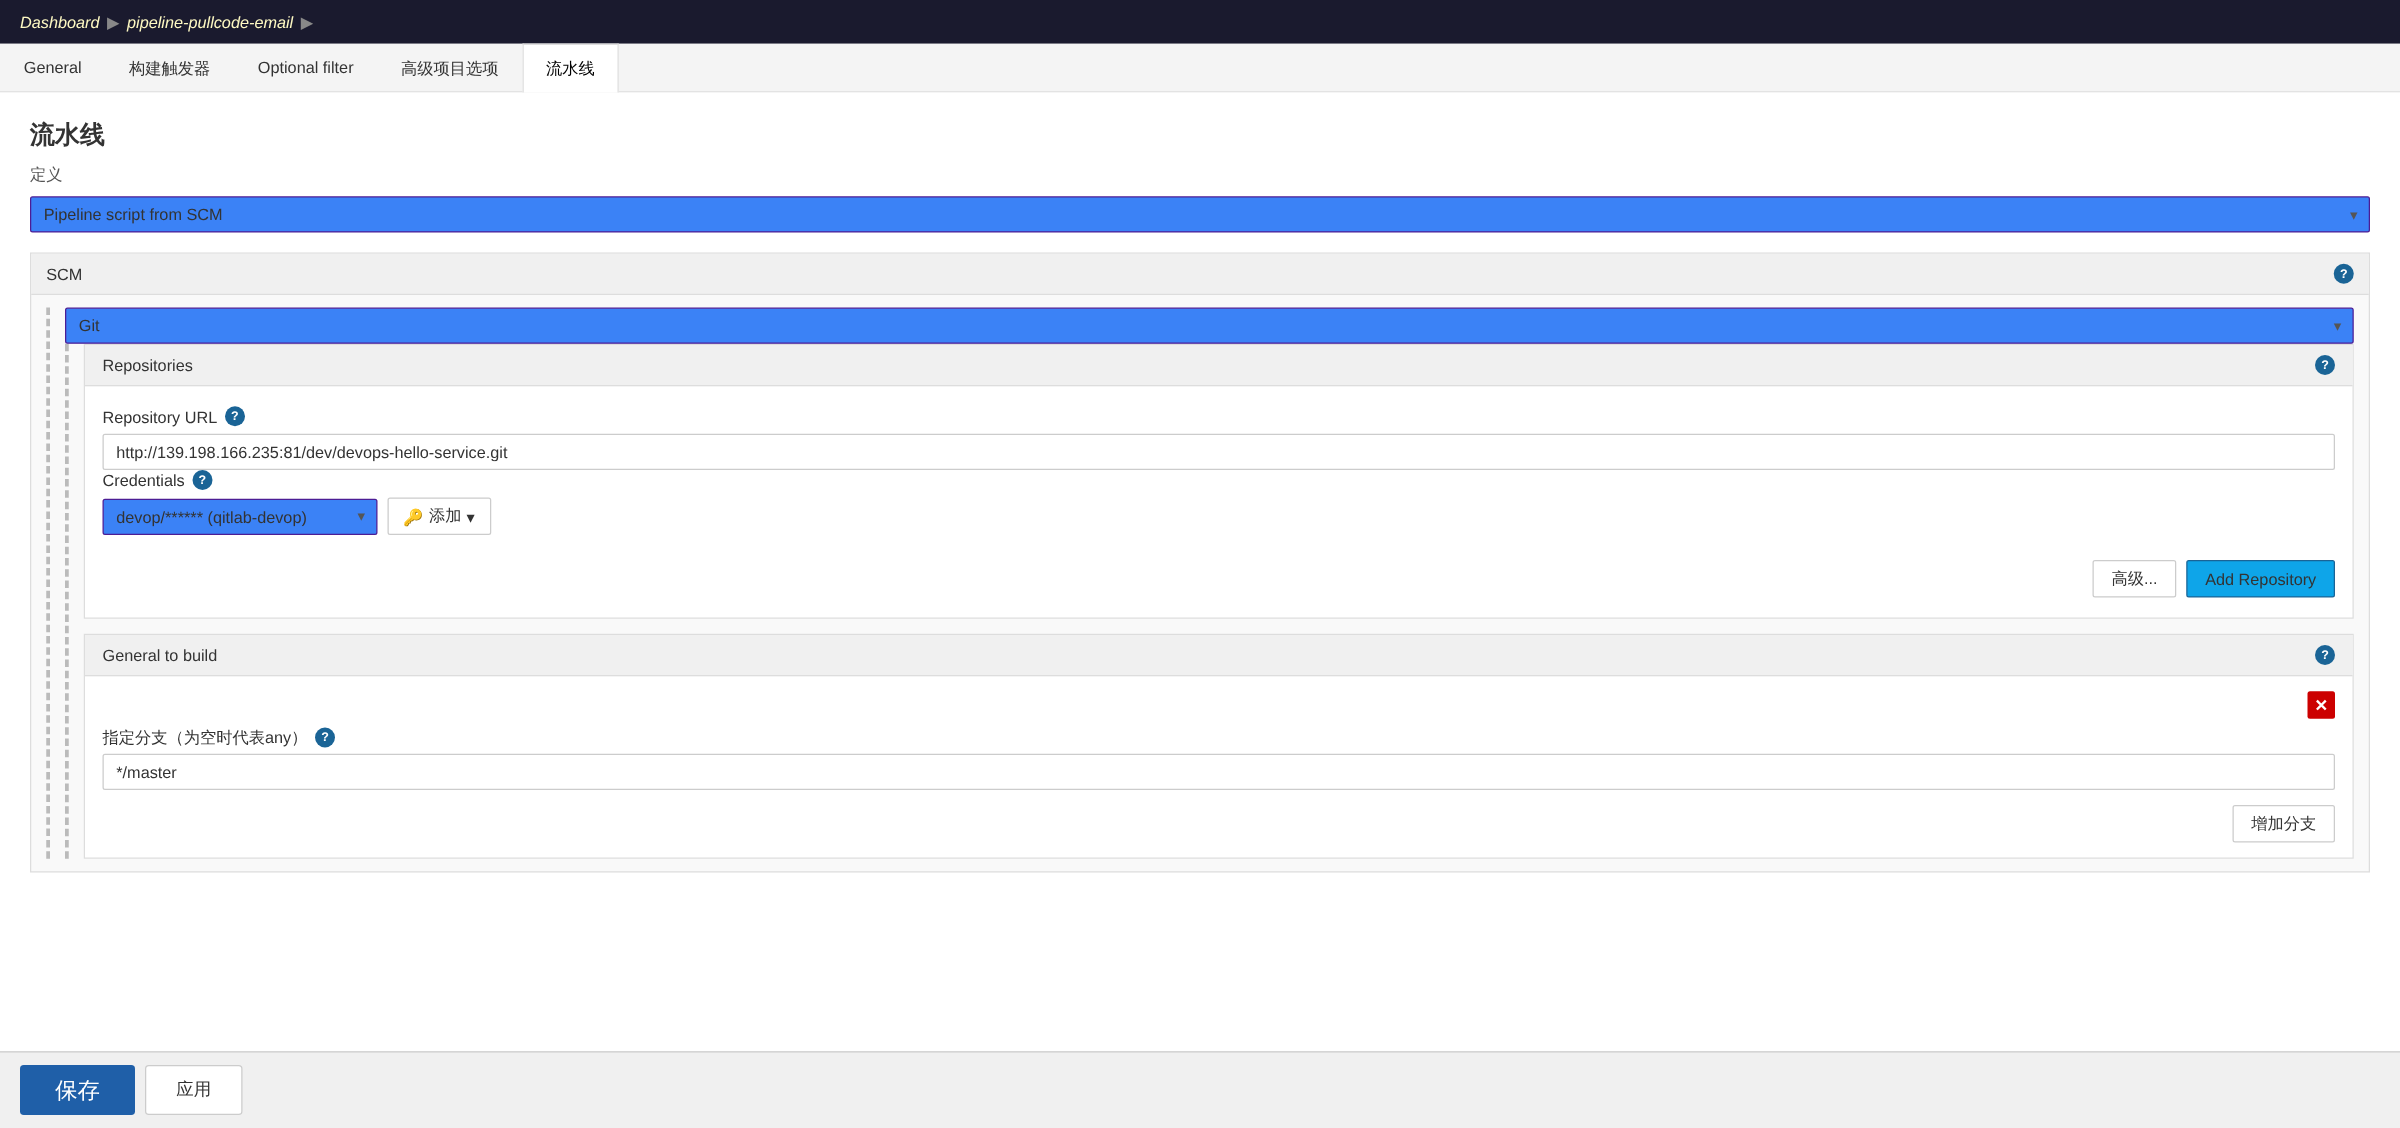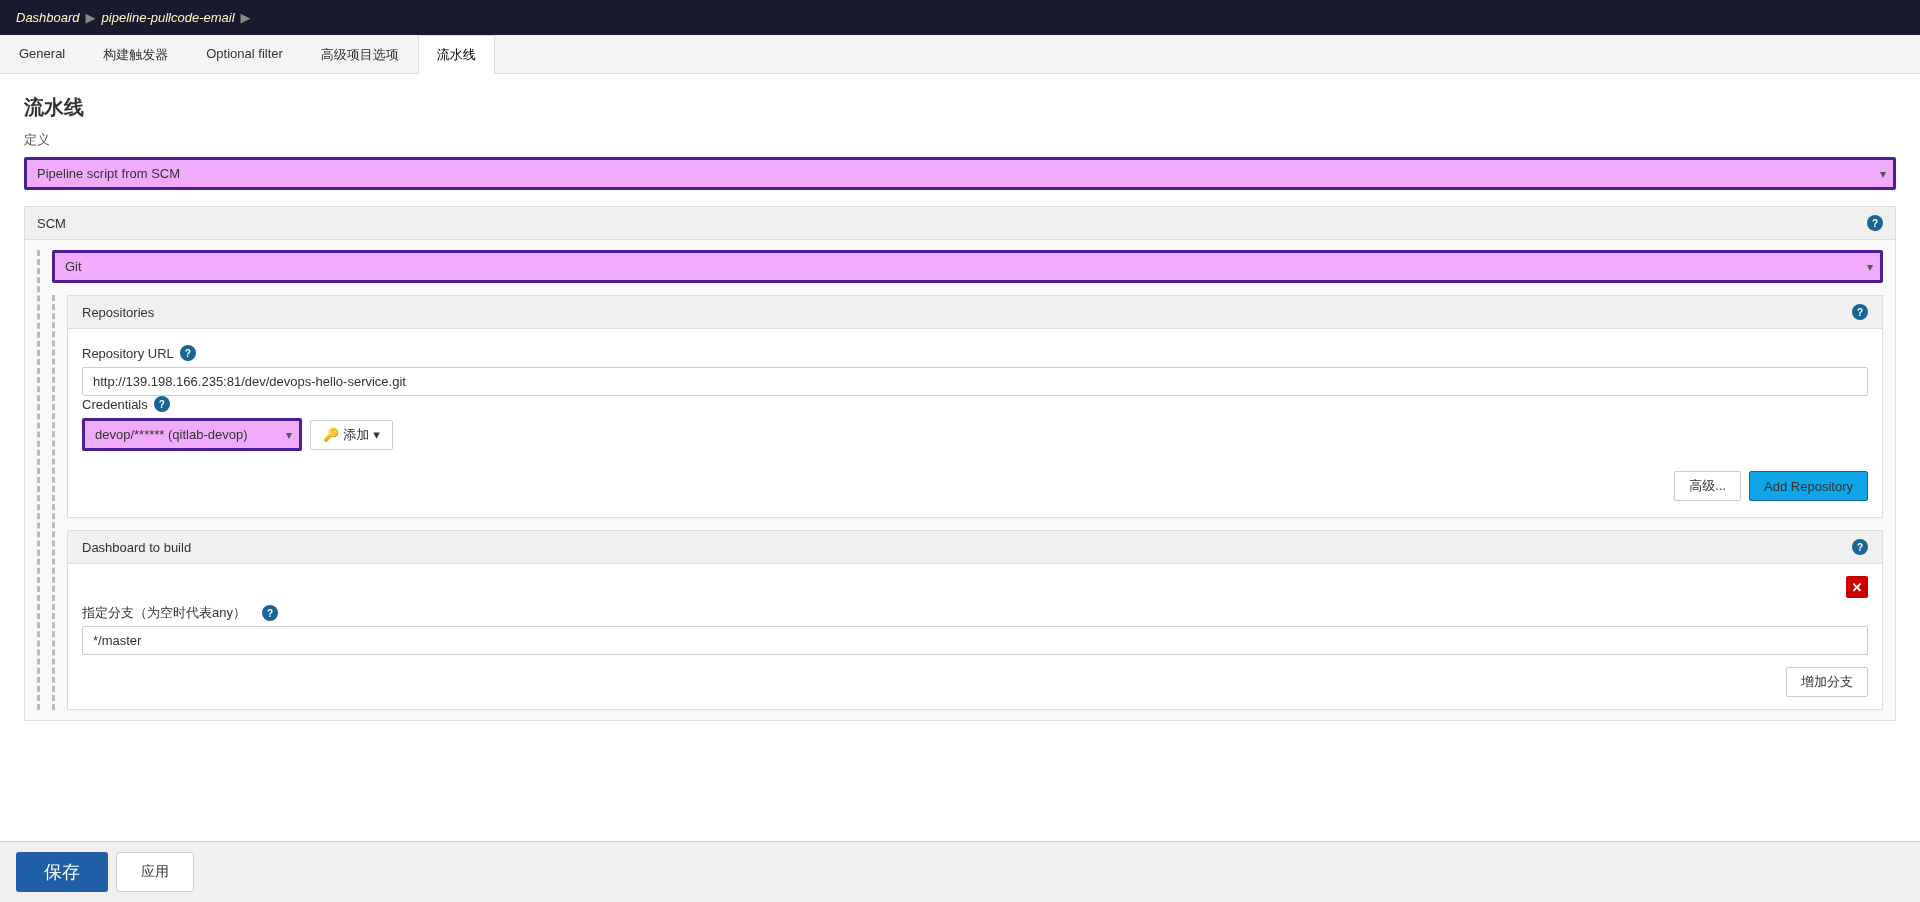--- a/index.html
+++ b/index.html
@@ -75,22 +75,22 @@
 
     
     .select-wrapper {
       position: relative;
       display: inline-block;
       width: 100%;
     }
     .select-wrapper select {
       width: 100%;
       padding: 6px 30px 6px 10px;
-      border: 3px solid #4c1d95;
-      background: #f0abfc;
+      border: 1px solid #4c1d95;
+      background: #3b82f6;
       font-size: 13px;
       appearance: none;
       cursor: pointer;
       color: #333;
       border-radius: 2px;
     }
     .select-arrow {
       position: absolute;
       right: 10px;
       top: 50%;
@@ -232,21 +232,21 @@
       font-weight: bold;
     }
 
     .branch-field-group {
       margin-bottom: 8px;
     }
 
     .branch-field-label {
       display: flex;
       align-items: center;
-      gap: 16px;
+      gap: 6px;
       font-size: 13px;
       margin-bottom: 4px;
     }
 
     .add-branch-row {
       display: flex;
       justify-content: flex-end;
       margin-top: 8px;
     }
 
@@ -356,21 +356,21 @@
 
     
     <div style="border:1px solid #ddd; margin-bottom:8px; background:#f9f9f9;">
       <div style="display:flex; align-items:center; justify-content:space-between; padding:8px 12px; background:#f0f0f0; border-bottom:1px solid #ddd;">
         <span>SCM</span>
         <span class="help-icon">?</span>
       </div>
       <div style="padding:10px 12px;">
 
         <div style="border-left:3px dashed #bbb; padding-left:12px;">
-          <div class="select-wrapper" style="margin-bottom:12px;">
+          <div class="select-wrapper" style="">
             <select>
               <option>Git</option>
               <option>None</option>
             </select>
             <span class="select-arrow">▾</span>
           </div>
 
           
           <div style="border-left:3px dashed #bbb; padding-left:12px;">
             <div style="border:1px solid #ddd; background:#fff; margin-bottom:12px;">
@@ -410,21 +410,21 @@
 
                 <div class="actions-row">
                   <button class="btn-default">高级...</button>
                   <button class="btn-primary">Add Repository</button>
                 </div>
               </div>
             </div>
 
             <div style="border:1px solid #ddd; background:#fff;">
               <div class="branches-header">
-                <span>Dashboard to build</span>
+                <span>General to build</span>
                 <span class="help-icon">?</span>
               </div>
               <div class="branches-body">
 
                 <div class="branch-item">
                   <div class="branch-item-header">
                     <button class="btn-delete">✕</button>
                   </div>
                   <div class="branch-field-group">
                     <div class="branch-field-label">

